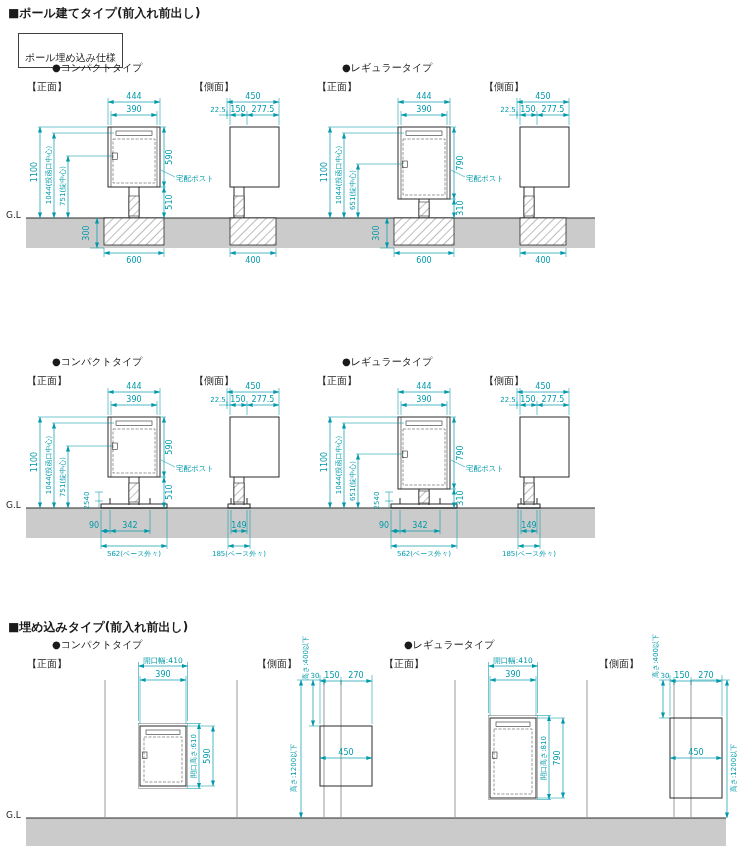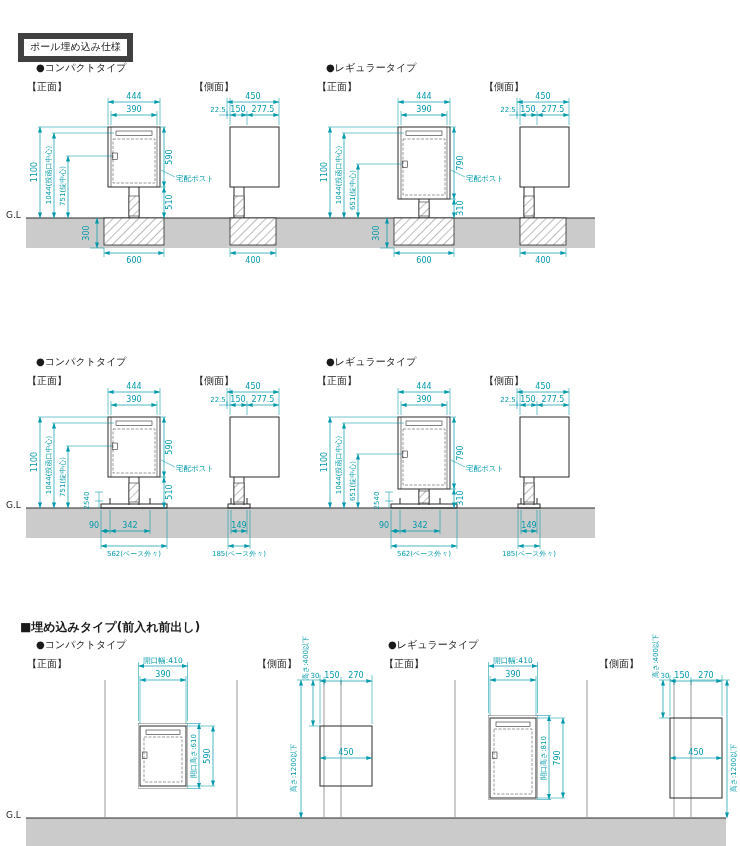--- a/index.html
+++ b/index.html
@@ -1,22 +1,22 @@
 <!DOCTYPE html>
 <html><head>
 <meta charset="utf-8">
 <style>
   html,body { margin:0; padding:0; background:#fff; }
   .page { position:relative; width:740px; height:846px; background:#fff; overflow:hidden;
           font-family:"DejaVu Sans", sans-serif; }
   .page > svg { position:absolute; left:0; top:0; }
   .lbl { position:absolute; color:#1a1a1a; white-space:nowrap; }
   .hdr { font-size:12px; font-weight:bold; }
-  .spec { font-size:10px; border:6px solid #404040; padding:1px 6px 2px; background:#fff; }
-  .typ { font-size:10px; }
+  .spec { font-size:10px; border:1px solid #404040; padding:17px 6px 2px; background:#fff; }
+  .typ { font-size:10px;margin-left:16px; }
   .vw  { font-size:10px;text-align:center; }
   .gl  { font-size:9px;text-align:center; }
   
   .o   { stroke:#2b2b2b; stroke-width:1; fill:none; }
   .oi  { stroke:#2b2b2b; stroke-width:0.6; fill:none; }
   .dsh { stroke:#555; stroke-width:0.6; fill:none; stroke-dasharray:3 1.5; }
   .w   { stroke:#9a9a9a; stroke-width:1; fill:none; }
   .wo  { stroke:#999; stroke-width:0.7; fill:none; }
   .d   { stroke:#0099aa; stroke-width:0.7; fill:none; marker-start:url(#ar); marker-end:url(#ar); }
   .e   { stroke:#0099aa; stroke-width:0.55; fill:none; }
@@ -483,38 +483,39 @@
       <line class="d" x1="663" y1="680" x2="663" y2="718"></line>
       <text class="t7" x="658" y="656" transform="rotate(-90 658 656)">高さ:400以下</text>
       <line class="e" x1="691" y1="680" x2="730" y2="680"></line>
       <line class="d" x1="727" y1="680" x2="727" y2="818"></line>
       <text class="t7" x="736" y="768" transform="rotate(-90 736 768)">高さ:1200以下</text>
     </g>
   </g>
 </g>
 </svg>
 
+<div class="lbl hdr" style="left:8px;top:5px">■ポール建てタイプ(前入れ前出し)</div>
 <div class="lbl spec" style="left:18px;top:33px">ポール埋め込み仕様</div>
 <div class="lbl typ" style="left:36px;top:61px">●コンパクトタイプ</div>
 <div class="lbl vw" style="left:27px;top:80px">【正面】</div>
 <div class="lbl vw" style="left:194px;top:80px">【側面】</div>
 <div class="lbl typ" style="left:326px;top:61px">●レギュラータイプ</div>
 <div class="lbl vw" style="left:317px;top:80px">【正面】</div>
 <div class="lbl vw" style="left:484px;top:80px">【側面】</div>
 <div class="lbl gl" style="left:6px;top:210px">G.L</div>
 
 <div class="lbl typ" style="left:36px;top:355px">●コンパクトタイプ</div>
 <div class="lbl vw" style="left:27px;top:374px">【正面】</div>
 <div class="lbl vw" style="left:194px;top:374px">【側面】</div>
 <div class="lbl typ" style="left:326px;top:355px">●レギュラータイプ</div>
 <div class="lbl vw" style="left:317px;top:374px">【正面】</div>
 <div class="lbl vw" style="left:484px;top:374px">【側面】</div>
 <div class="lbl gl" style="left:6px;top:500px">G.L</div>
 
-<div class="lbl hdr" style="left:20px;top:619px">■埋め込みタイプ(前入れ前出し)</div>
+<div class="lbl hdr" style="left:8px;top:619px">■埋め込みタイプ(前入れ前出し)</div>
 <div class="lbl typ" style="left:36px;top:638px">●コンパクトタイプ</div>
 <div class="lbl vw" style="left:27px;top:657px">【正面】</div>
 <div class="lbl vw" style="left:257px;top:657px">【側面】</div>
 <div class="lbl typ" style="left:388px;top:638px">●レギュラータイプ</div>
 <div class="lbl vw" style="left:384px;top:657px">【正面】</div>
 <div class="lbl vw" style="left:599px;top:657px">【側面】</div>
 <div class="lbl gl" style="left:6px;top:810px">G.L</div>
 
 </div>
 

